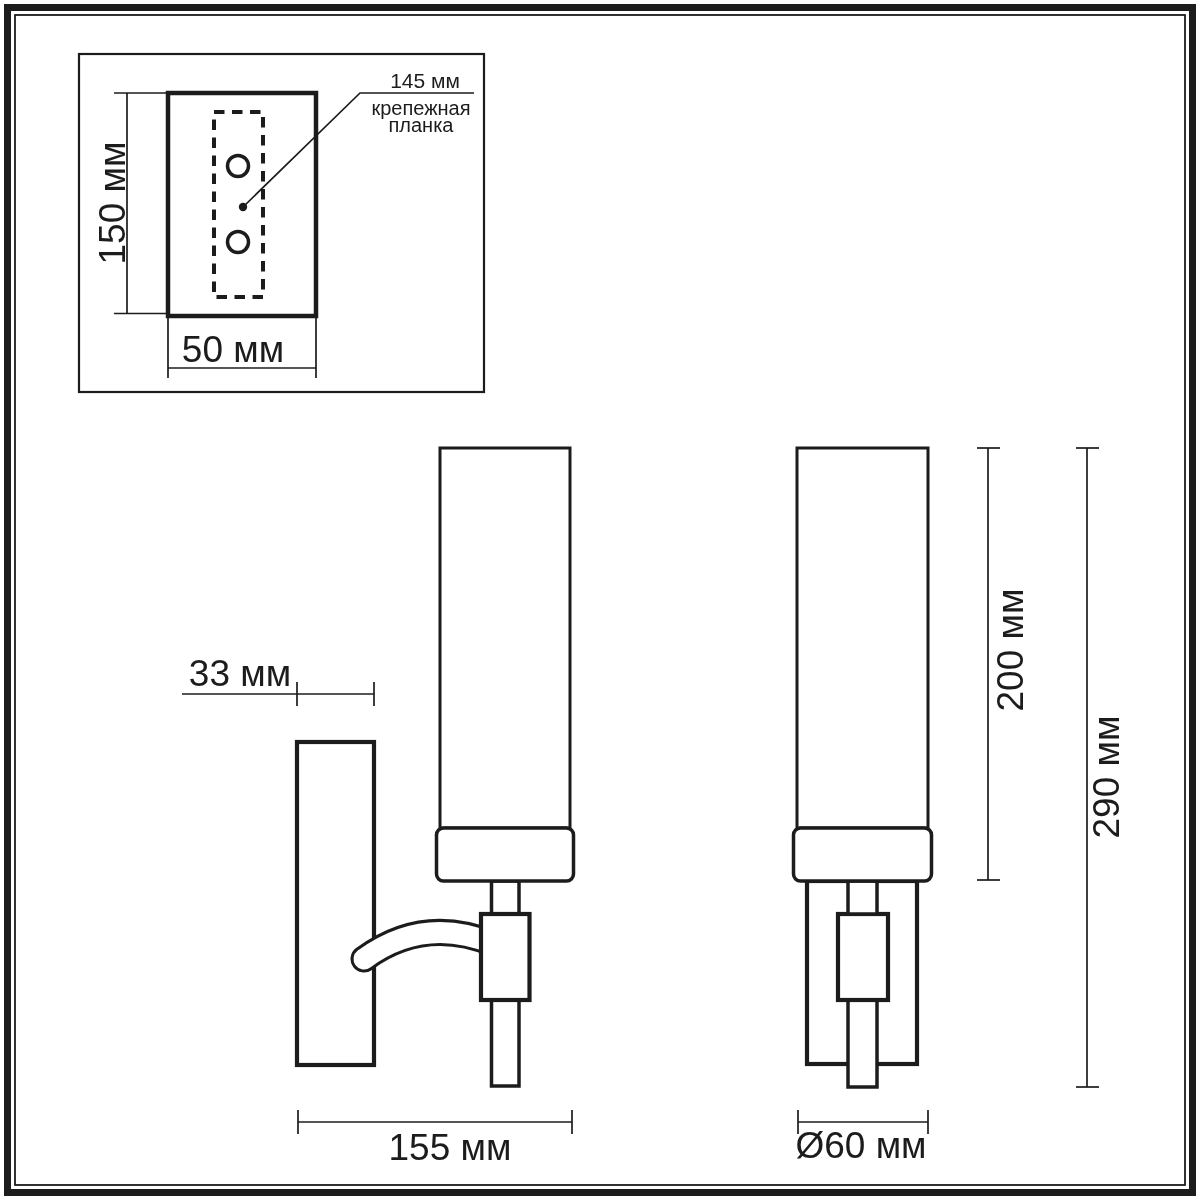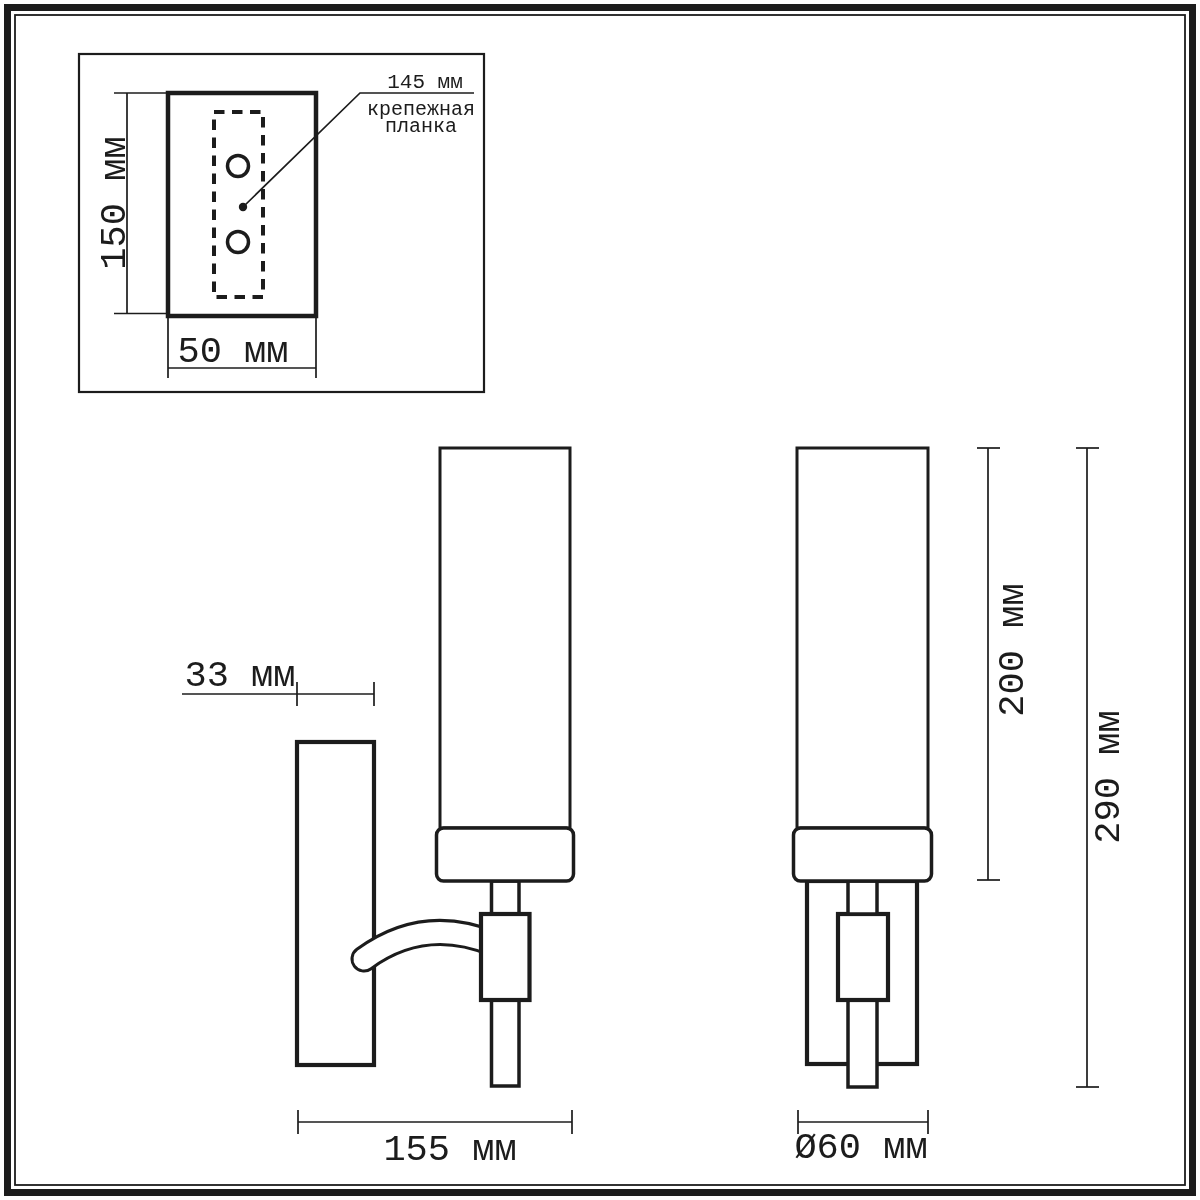--- a/index.html
+++ b/index.html
@@ -2,21 +2,21 @@
 <html style="--ink: #1c1c1c; --paper: #ffffff;"><head>
 <meta charset="utf-8">
 <style>
   html, body { margin: 0; padding: 0; }
   body { background: #fff; }
   .stage {
     position: relative;
     width: 1200px;
     height: 1199px;
     background: var(--paper, #ffffff);
-    font-family: Liberation Mono, monospace;
+    font-family: Liberation Sans, sans-serif;
   }
   svg { display: block; }
 
   .s-frame   { stroke: var(--ink, #1c1c1c); fill: none; }
   .s-thin    { stroke: var(--ink, #1c1c1c); stroke-width: 1.7; fill: none; }
   .s-med     { stroke: var(--ink, #1c1c1c); stroke-width: 3;   fill: #ffffff; }
   .s-med2    { stroke: var(--ink, #1c1c1c); stroke-width: 3.5; fill: #ffffff; }
   .s-bold    { stroke: var(--ink, #1c1c1c); stroke-width: 4.2; fill: #ffffff; }
   .s-bolder  { stroke: var(--ink, #1c1c1c); stroke-width: 4.5; fill: #ffffff; }
   .s-dash    { stroke: var(--ink, #1c1c1c); stroke-width: 4; fill: none; stroke-dasharray: 10.5 7.5; }

